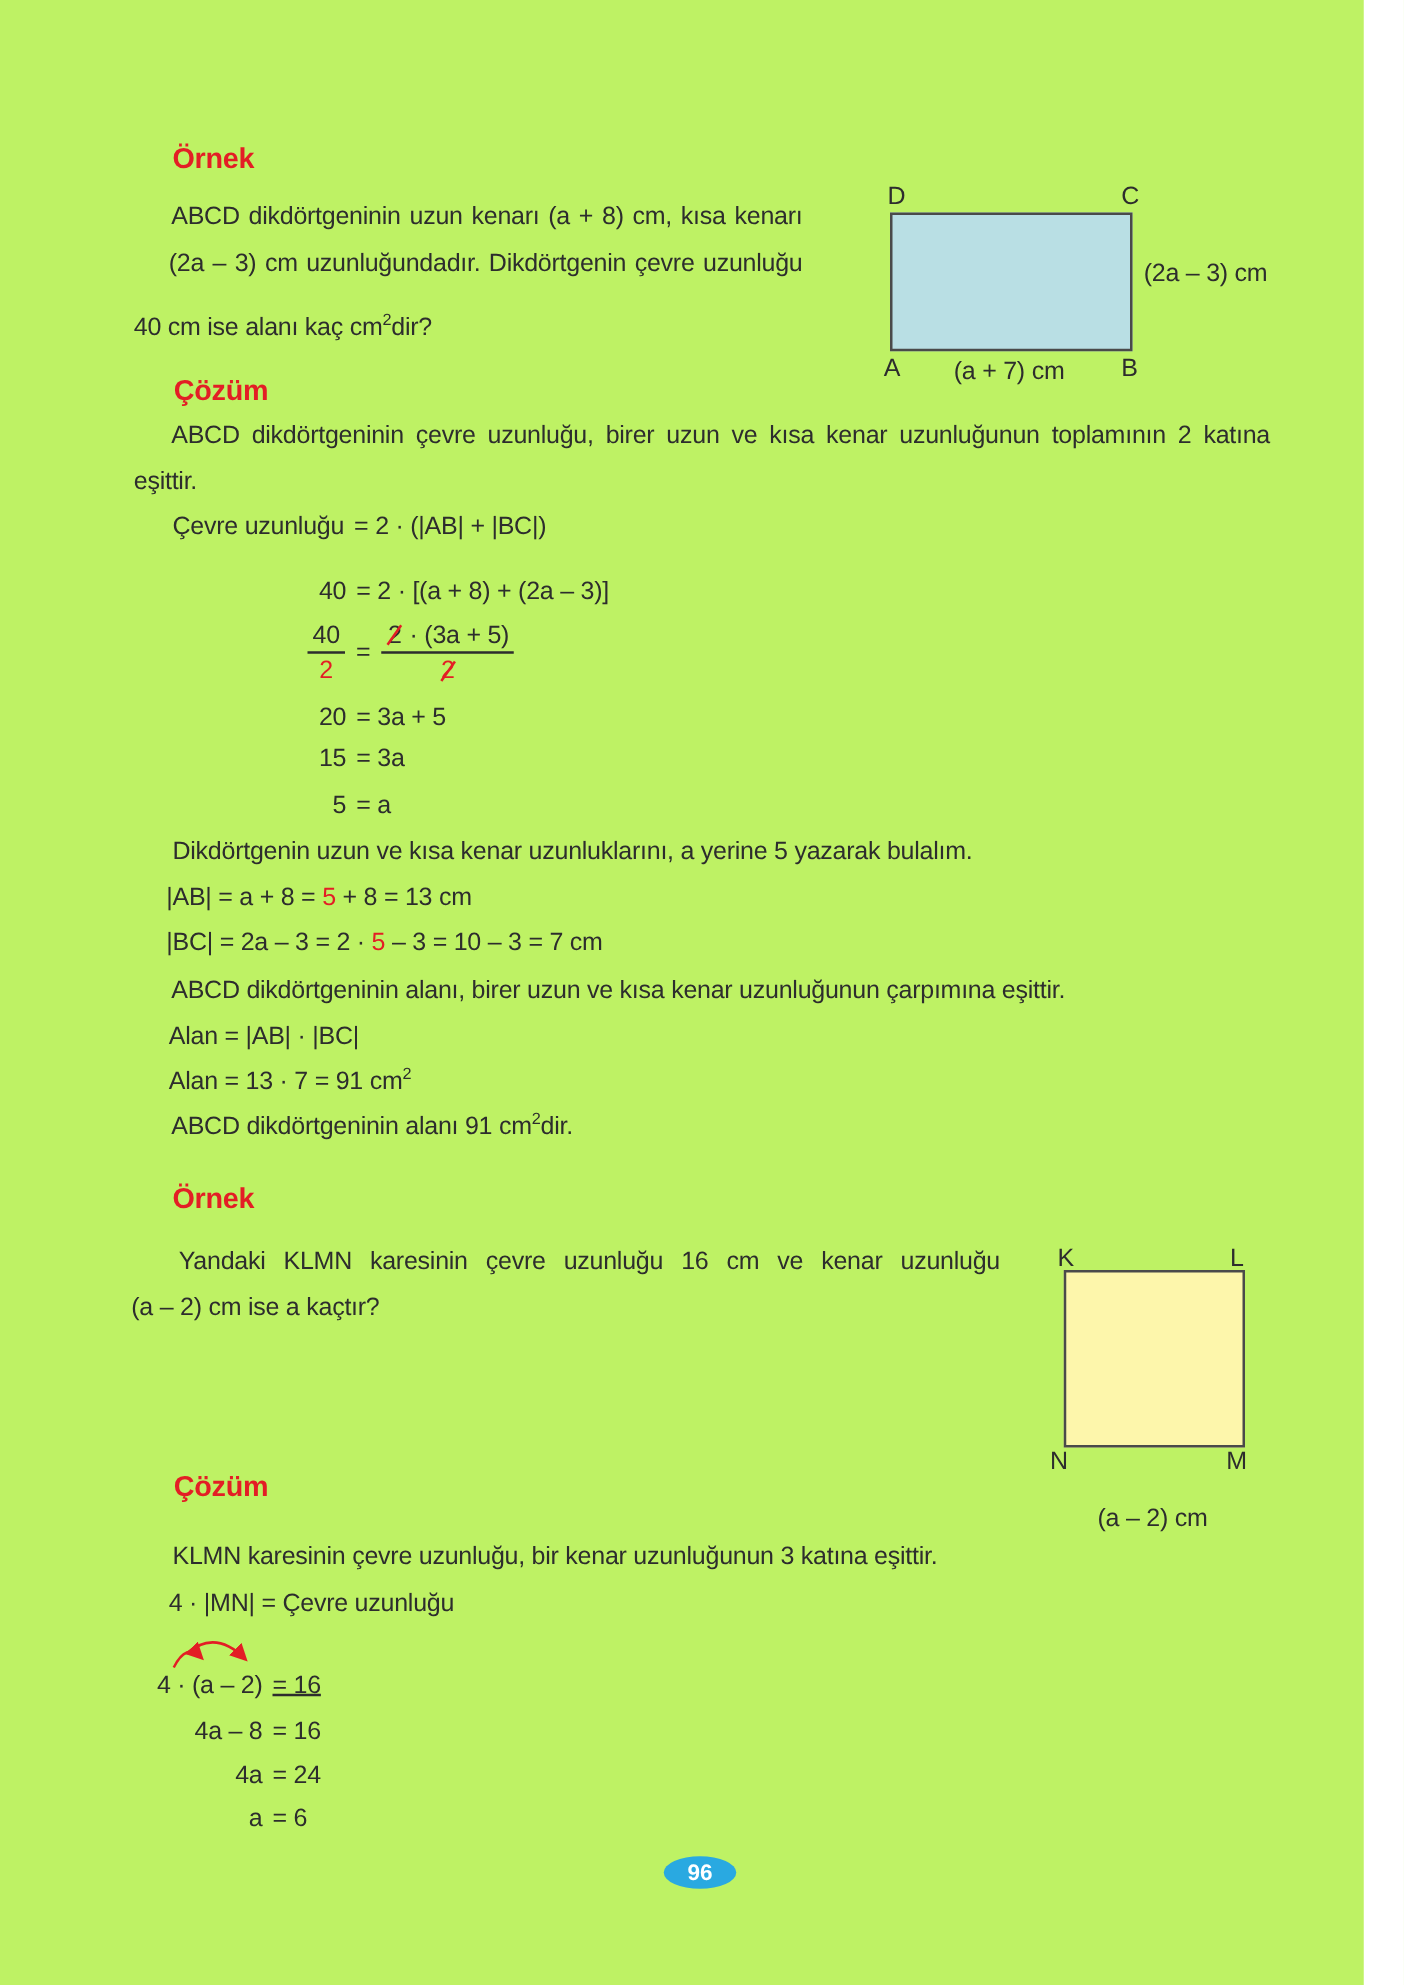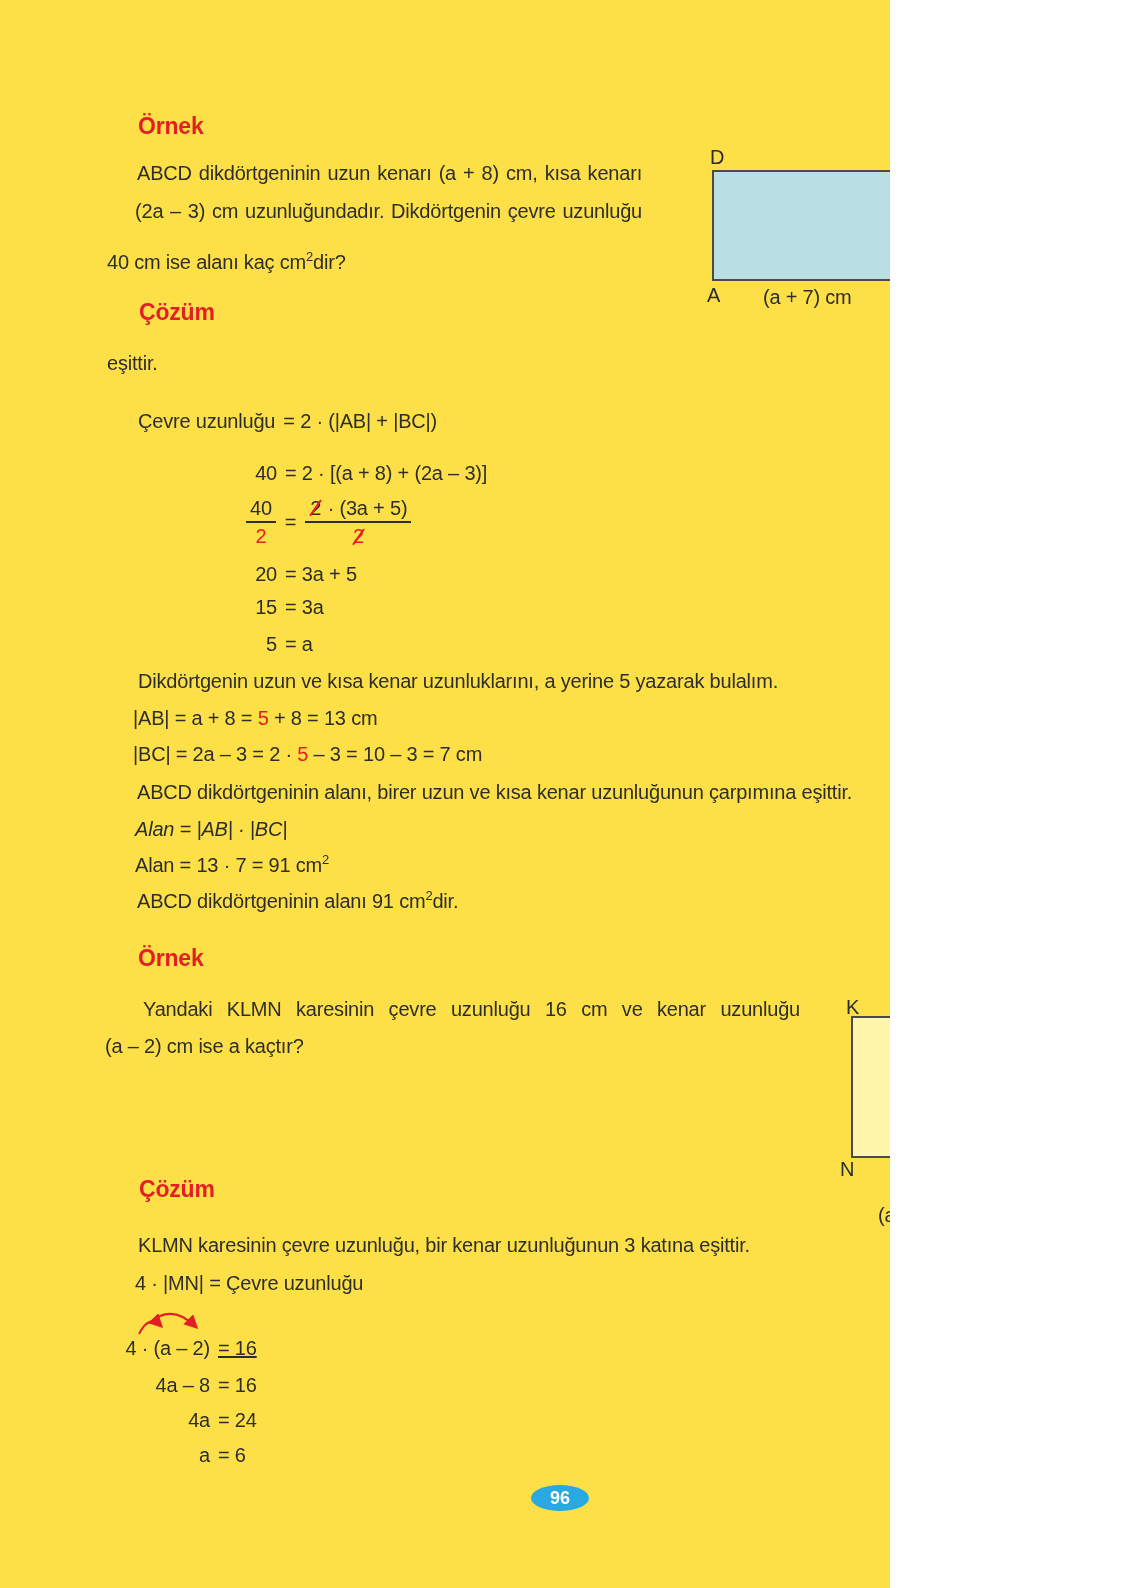--- a/index.html
+++ b/index.html
@@ -1,17 +1,17 @@
 <!DOCTYPE html>
 <html><head>
 <meta charset="utf-8">
 <style>
   html,body { margin:0; padding:0; background:#ffffff; }
   .page {
-    position:relative; width:890px; height:1588px; background:#fde047;
+    position:relative; width:1091px; height:1588px; background:#bef264;
     font-family:"Liberation Sans", sans-serif; color:#2d2d2d;
     font-size:20px; letter-spacing:-0.2px; overflow:hidden;
   }
   .abs { position:absolute; white-space:nowrap; }
   .heading { color:#e31e25; font-weight:bold; font-size:23px; letter-spacing:-0.2px; }
   .just { text-align:justify; text-align-last:justify; white-space:normal; }
   .red { color:#e31e25; }
   .sup { font-size:13px; vertical-align:super; line-height:0; }
 
   
@@ -62,21 +62,22 @@
     <div class="abs corner" style="left:897px; top:146px;">C</div>
     <div class="shape rect-fill" style="left:712px; top:170px; width:194px; height:111px;"></div>
     <div class="abs corner" style="left:707px; top:284px;">A</div>
     <div class="abs corner" style="left:897px; top:284px;">B</div>
     <div class="abs sidelabel" style="left:915px; top:208px;">(2a – 3) cm</div>
     <div class="abs sidelabel" style="left:763px; top:286px;">(a + 7) cm</div>
   </div>
 
   <div class="abs heading" style="left:139px; top:299px;">Çözüm</div>
 
-  <div class="abs" style="left:107px; top:352px;">eşittir.</div>
+  <div class="abs just" style="left:137px; top:337px; width:879px;">ABCD dikdörtgeninin çevre uzunluğu, birer uzun ve kısa kenar uzunluğunun toplamının 2 katına</div>
+  <div class="abs" style="left:107px; top:374px;">eşittir.</div>
 
   <div class="abs" style="left:138px; top:410px;"><span>Çevre uzunluğu</span><span style="margin-left:8px;">= 2 · (|AB| + |BC|)</span></div>
 
   <div class="eqrow eqrow-1" style="left:180px; top:462px;"><span class="lhs">40</span><span class="rhs">= 2 · [(a + 8) + (2a – 3)]</span></div>
 
   <div class="fracrow" style="left:246px; top:497px;">
     <span class="frac">
       <span class="num">40</span>
       <span class="den red">2</span>
     </span>
@@ -90,21 +91,21 @@
   <div class="eqrow eqrow-1" style="left:180px; top:563px;"><span class="lhs">20</span><span class="rhs">= 3a + 5</span></div>
   <div class="eqrow eqrow-1" style="left:180px; top:596px;"><span class="lhs">15</span><span class="rhs">= 3a</span></div>
   <div class="eqrow eqrow-1" style="left:180px; top:633px;"><span class="lhs">5</span><span class="rhs">= a</span></div>
 
   <div class="abs" style="left:138px; top:670px;">Dikdörtgenin uzun ve kısa kenar uzunluklarını, a yerine 5 yazarak bulalım.</div>
 
   <div class="abs" style="left:133px; top:707px;"><span>|AB| = a + 8 = </span><span class="red">5</span><span> + 8 = 13 cm</span></div>
   <div class="abs" style="left:133px; top:743px;text-align:right;"><span>|BC| = 2a – 3 = 2 · </span><span class="red">5</span><span> – 3 = 10 – 3 = 7 cm</span></div>
 
   <div class="abs" style="left:137px; top:781px;">ABCD dikdörtgeninin alanı, birer uzun ve kısa kenar uzunluğunun çarpımına eşittir.</div>
-  <div class="abs" style="left:135px; top:818px;font-style:italic;">Alan = |AB| · |BC|</div>
+  <div class="abs" style="left:135px; top:818px;">Alan = |AB| · |BC|</div>
   <div class="abs" style="left:135px; top:854px;"><span>Alan = 13 · 7 = 91 cm</span><span class="sup">2</span></div>
   <div class="abs" style="left:137px; top:890px;"><span>ABCD dikdörtgeninin alanı 91 cm</span><span class="sup">2</span><span>dir.</span></div>
 
   <div class="abs heading" style="left:138px; top:945px;">Örnek</div>
 
   <div class="abs just" style="left:143px; top:998px; width:657px;">Yandaki KLMN karesinin çevre uzunluğu 16 cm ve kenar uzunluğu</div>
   <div class="abs" style="left:105px; top:1035px;">(a – 2) cm ise a kaçtır?</div>
 
   <div>
     <div class="abs corner" style="left:846px; top:996px;">K</div>

